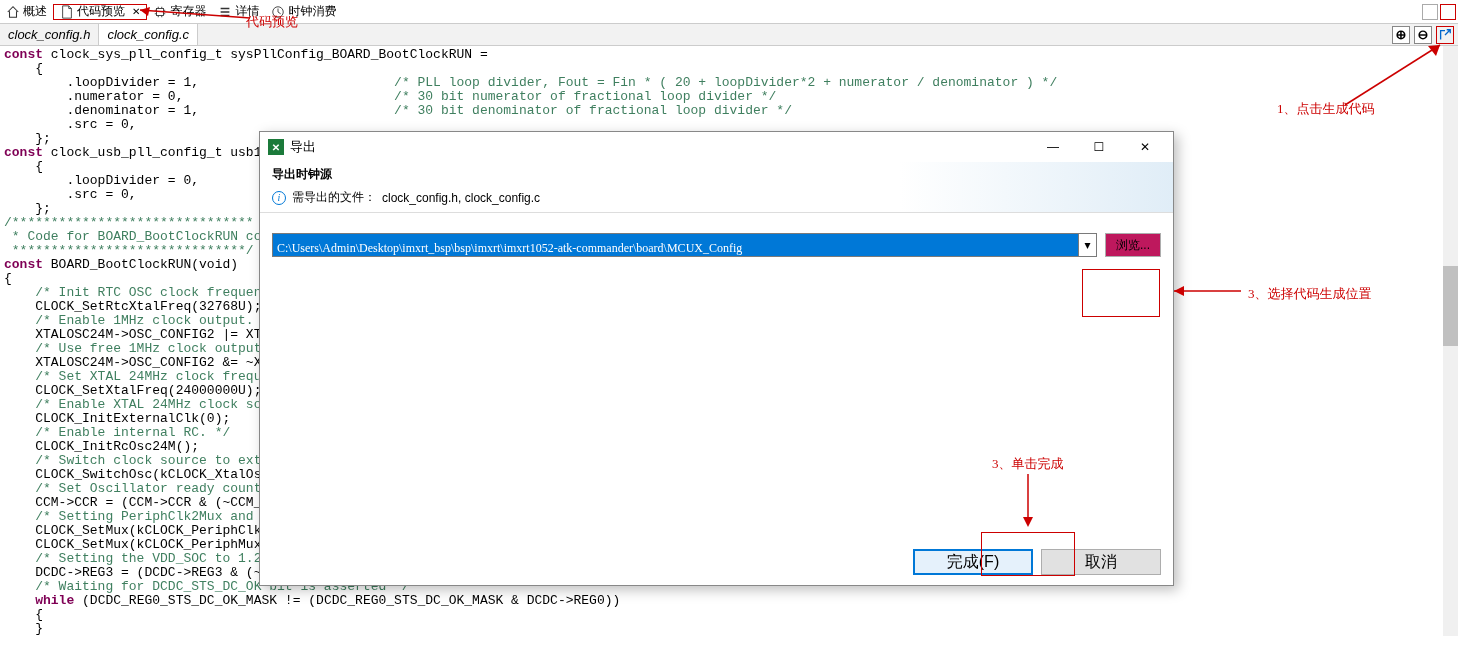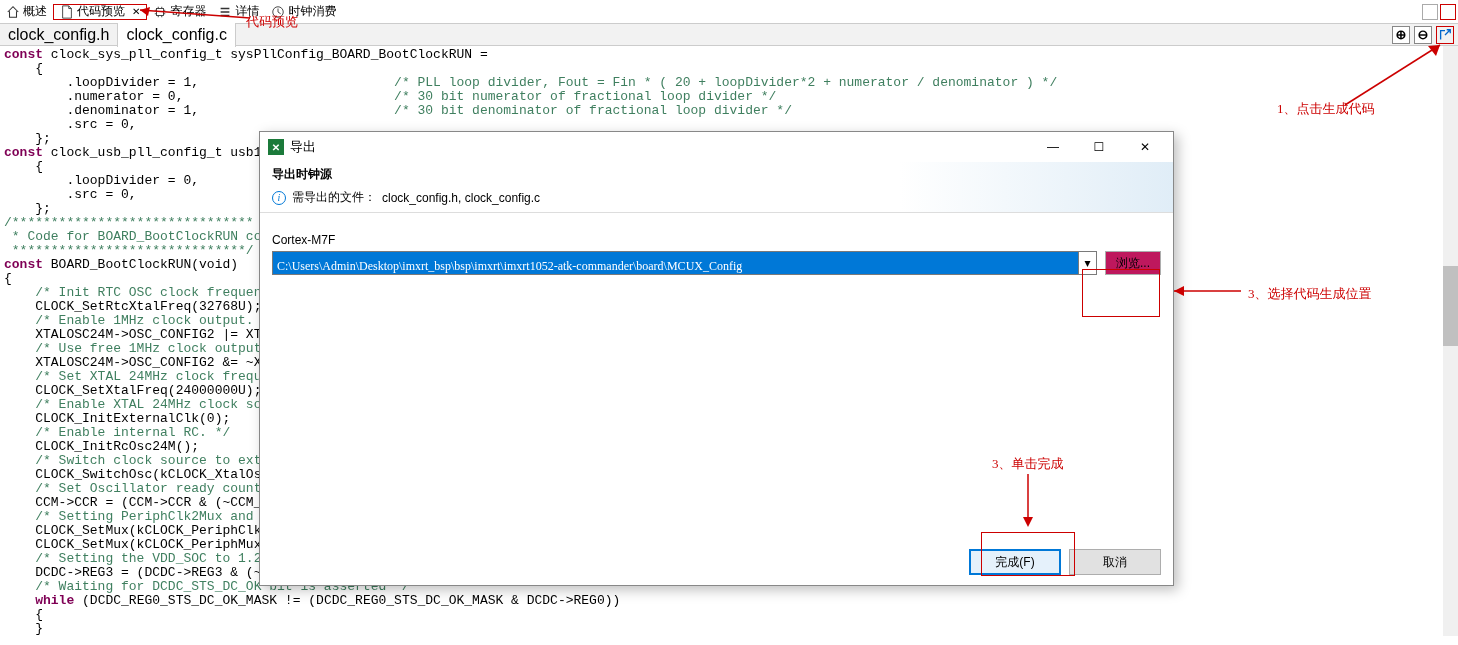--- a/index.html
+++ b/index.html
@@ -7,21 +7,21 @@
   
   .toolbar { display: flex; align-items: center; height: 24px; background: #fff; border-bottom: 1px solid #ccc; }
   .toolbar-item { display: flex; align-items: center; padding: 7px 6px; height: 16px; cursor: pointer; gap: 3px; }
   .toolbar-item.active { background: #fff; border: 1.5px solid #cc0000; }
   .toolbar-item .ticon { display: inline-block; width: 14px; height: 14px; }
   .far-right { margin-left: auto; display: flex; align-items: center; gap: 2px; padding-right: 2px; }
   .far-right .sq { width: 16px; height: 16px; border: 1px solid #aaa; }
   .far-right .sq.selected { border: 1.5px solid #cc0000; }
   
   .subtabs { display: flex; align-items: center; height: 22px; background: #f2f2f2; border-bottom: 1px solid #ccc; }
-  .subtab { padding: 3px 8px; border-right: 1px solid #ccc; font-size: 16px; cursor: pointer; }
+  .subtab { padding: 3px 8px; border-right: 1px solid #ccc; font-size: 13px; cursor: pointer; font-style: italic; }
   .subtab.active { background: #fff; }
   .zoom-icons { margin-left: auto; display: flex; gap: 4px; padding-right: 4px; align-items: center; }
   .zbtn { width: 18px; height: 18px; border: 1px solid #888; background: #fff; display: flex; align-items: center; justify-content: center; font-size: 13px; font-weight: bold; }
   .exp-btn { width: 18px; height: 18px; border: 1.5px solid #cc0000; display: flex; align-items: center; justify-content: center; color: #0066cc; }
   
   .code-area { font-family: Consolas, "Courier New", monospace; font-size: 13px; line-height: 14px; padding: 2px 4px; white-space: pre; overflow: hidden; position: relative; height: 590px; }
   .kw { color: #7f0055; font-weight: bold; }
   .cm { color: #3f7f5f; }
   
   .annot { position: absolute; color: #cc0000; font-family: "Microsoft YaHei"; font-size: 13px; pointer-events: none; }
@@ -37,21 +37,21 @@
   .dlg-head .info { display: flex; align-items: center; gap: 6px; font-size: 12px; }
   .info-icon { width: 14px; height: 14px; border: 1px solid #0078d7; border-radius: 50%; color: #0078d7; display: flex; align-items: center; justify-content: center; font-size: 10px; font-style: italic; font-family: serif; }
   .dlg-body { padding: 20px 12px; }
   .field-label { font-size: 12px; margin-bottom: 4px; }
   .path-row { display: flex; gap: 8px; align-items: center; }
   .path-input { flex: 1; height: 24px; border: 1px solid #7a7a7a; padding: 0 4px; font-size: 12px; font-family: "Segoe UI"; background: #0078d7; color: #fff; display: flex; align-items: flex-end; position: relative; }
   .path-input .dd { width: 18px; height: 22px; border-left: 1px solid #7a7a7a; background: #fff; color: #000; display: flex; align-items: center; justify-content: center; position: absolute; right: 0; top: 0; }
   .browse { height: 24px; padding: 0 10px; background: #be185d; border: 1px solid #adadad; cursor: pointer; font-size: 12px; }
   
   .dlg-foot { position: absolute; bottom: 10px; right: 12px; display: flex; gap: 8px; }
-  .dlg-btn { width: 92px; height: 26px; border: 1px solid #adadad; background: #e1e1e1; font-size: 12px; cursor: pointer; }
+  .dlg-btn { width: 120px; height: 26px; border: 1px solid #adadad; background: #e1e1e1; font-size: 16px; cursor: pointer; }
   .dlg-btn.primary { border: 2px solid #0078d7; background: #e5f1fb; }
   
   .redbox { position: absolute; border: 1.5px solid #cc0000; pointer-events: none; }
 </style>
 </head>
 <body>
 
 <div class="toolbar">
   <div class="toolbar-item">
     <span class="ticon">
@@ -170,21 +170,20 @@
   </div>
   <div class="dlg-head">
     <h3>导出时钟源</h3>
     <div class="info">
       <span class="info-icon">i</span>
       <span>需导出的文件：</span>
       <span>clock_config.h, clock_config.c</span>
     </div>
   </div>
   <div class="dlg-body">
-    <div class="field-label">Cortex-M7F</div>
     <div class="path-row">
       <div class="path-input">
         <span>C:\Users\Admin\Desktop\imxrt_bsp\bsp\imxrt\imxrt1052-atk-commander\board\MCUX_Config</span>
         <span class="dd">▾</span>
       </div>
       <button class="browse">浏览...</button>
     </div>
   </div>
   <div class="dlg-foot">
     <button class="dlg-btn primary">完成(F)</button>

